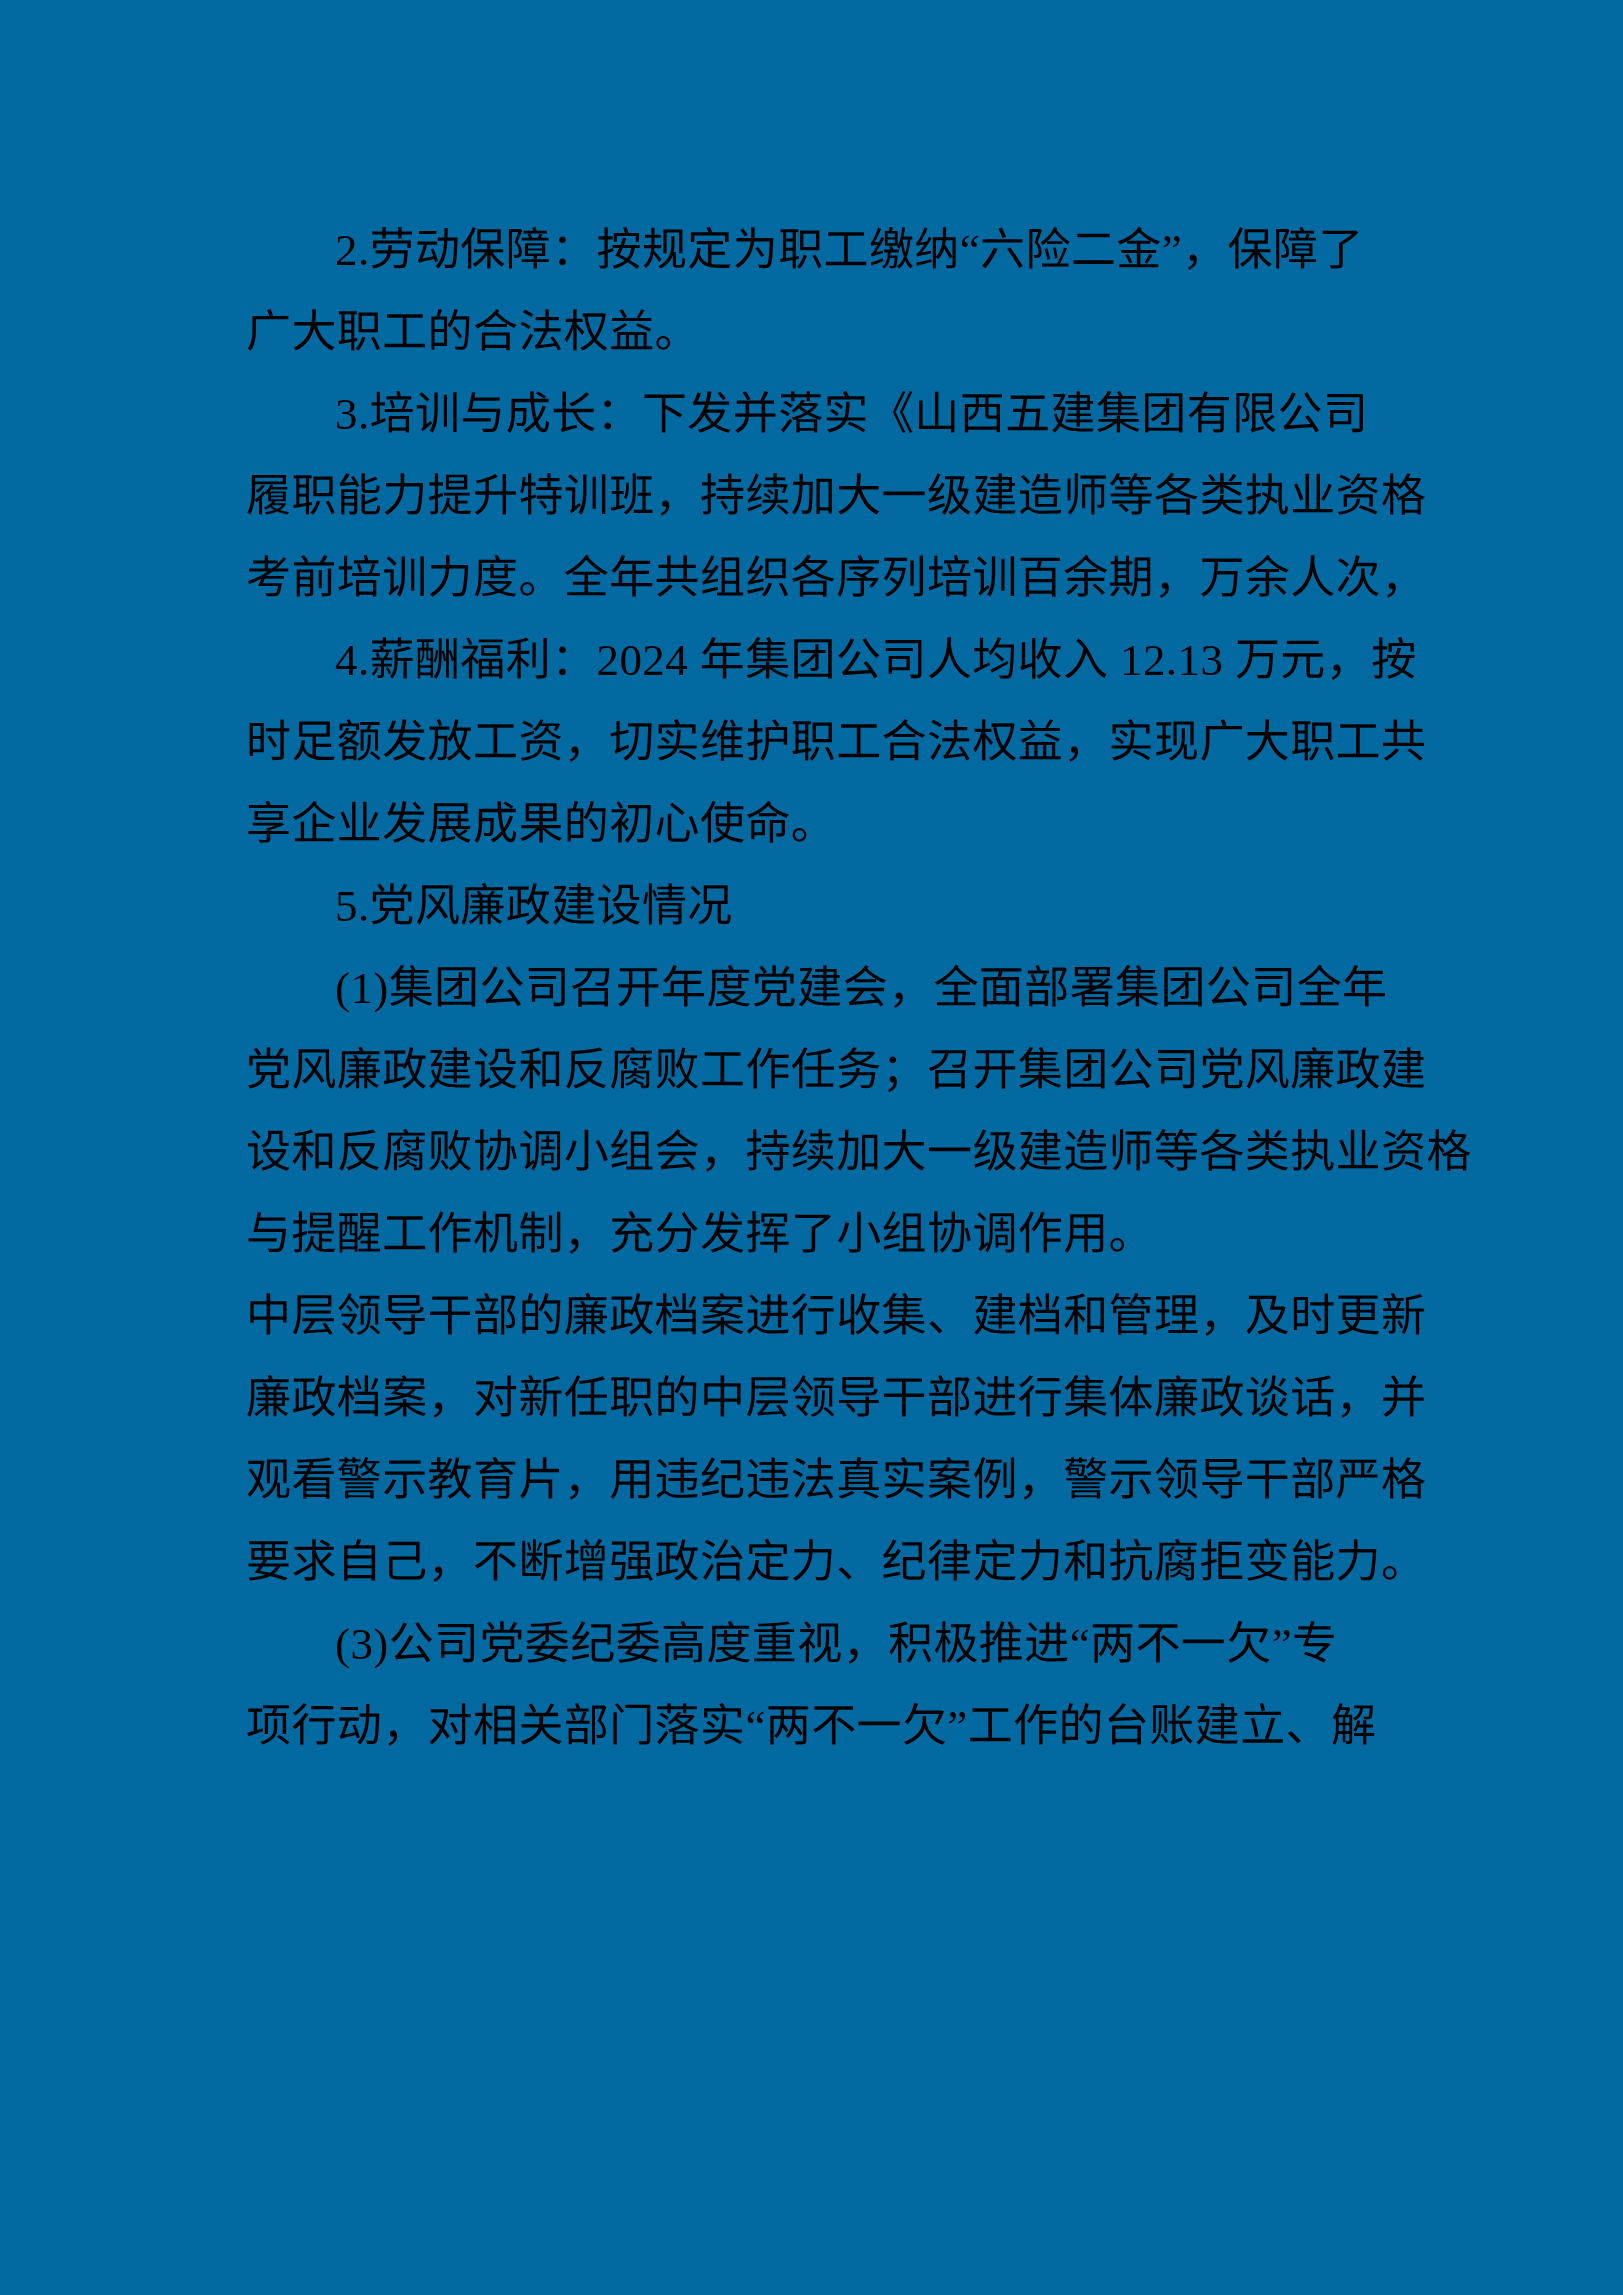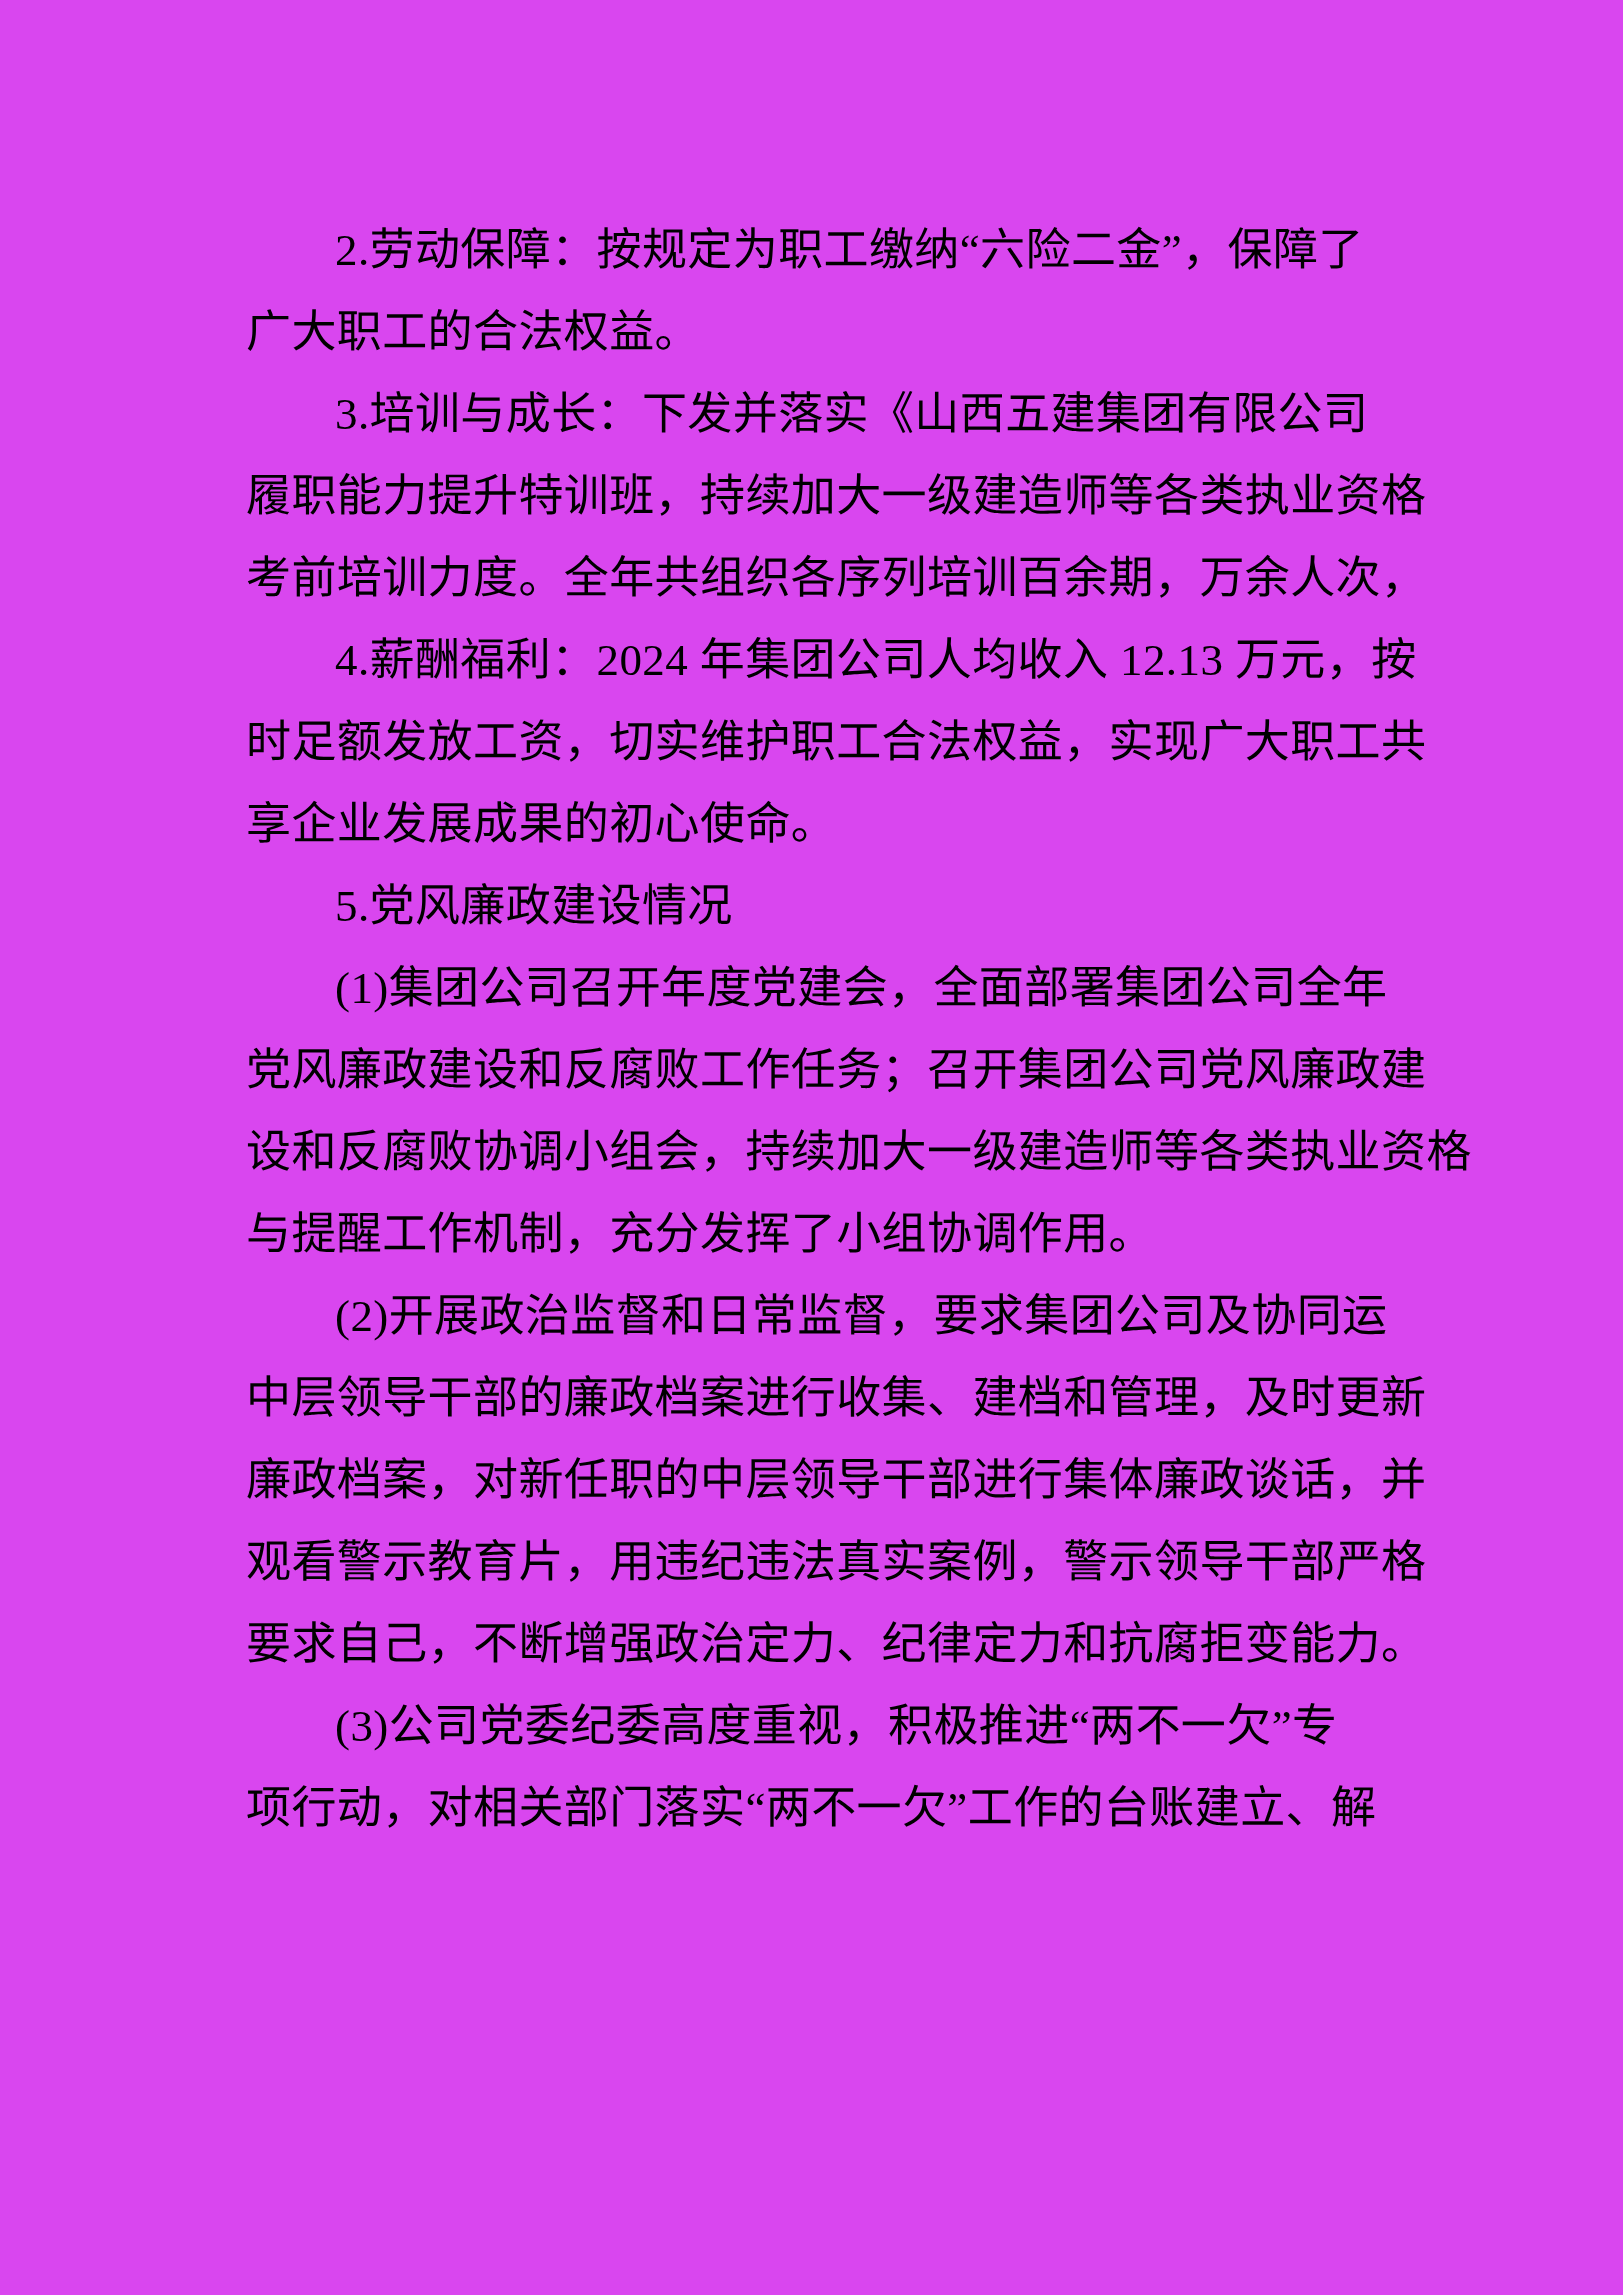--- a/index.html
+++ b/index.html
@@ -4,21 +4,21 @@
 <style>
   html, body {
     margin: 0;
     padding: 0;
     background: #ffffff;
   }
   .page {
     position: relative;
     width: 1623px;
     height: 2295px;
-    background: #d946ef;
+    background: #0369a1;
     overflow: hidden;
     font-family: "Liberation Serif", serif;
   }
   .content {
     position: absolute;
     top: 209px;
     left: 246px;
     width: 1140px;
   }
   .line {
@@ -45,21 +45,20 @@
     <div class="line">履职能力提升特训班，持续加大一级建造师等各类执业资格</div>
     <div class="line">考前培训力度。全年共组织各序列培训百余期，万余人次，</div>
     <div class="line indent">4.薪酬福利：2024 年集团公司人均收入 12.13 万元，按</div>
     <div class="line">时足额发放工资，切实维护职工合法权益，实现广大职工共</div>
     <div class="line">享企业发展成果的初心使命。</div>
     <div class="line indent">5.党风廉政建设情况</div>
     <div class="line indent">(1)集团公司召开年度党建会，全面部署集团公司全年</div>
     <div class="line">党风廉政建设和反腐败工作任务；召开集团公司党风廉政建</div>
     <div class="line">设和反腐败协调小组会，持续加大一级建造师等各类执业资格</div>
     <div class="line">与提醒工作机制，充分发挥了小组协调作用。</div>
-    <div class="line indent">(2)开展政治监督和日常监督，要求集团公司及协同运</div>
     <div class="line">中层领导干部的廉政档案进行收集、建档和管理，及时更新</div>
     <div class="line">廉政档案，对新任职的中层领导干部进行集体廉政谈话，并</div>
     <div class="line">观看警示教育片，用违纪违法真实案例，警示领导干部严格</div>
     <div class="line">要求自己，不断增强政治定力、纪律定力和抗腐拒变能力。</div>
     <div class="line indent">(3)公司党委纪委高度重视，积极推进“两不一欠”专</div>
     <div class="line">项行动，对相关部门落实“两不一欠”工作的台账建立、解</div>
   </div>
 </div>
 
 

